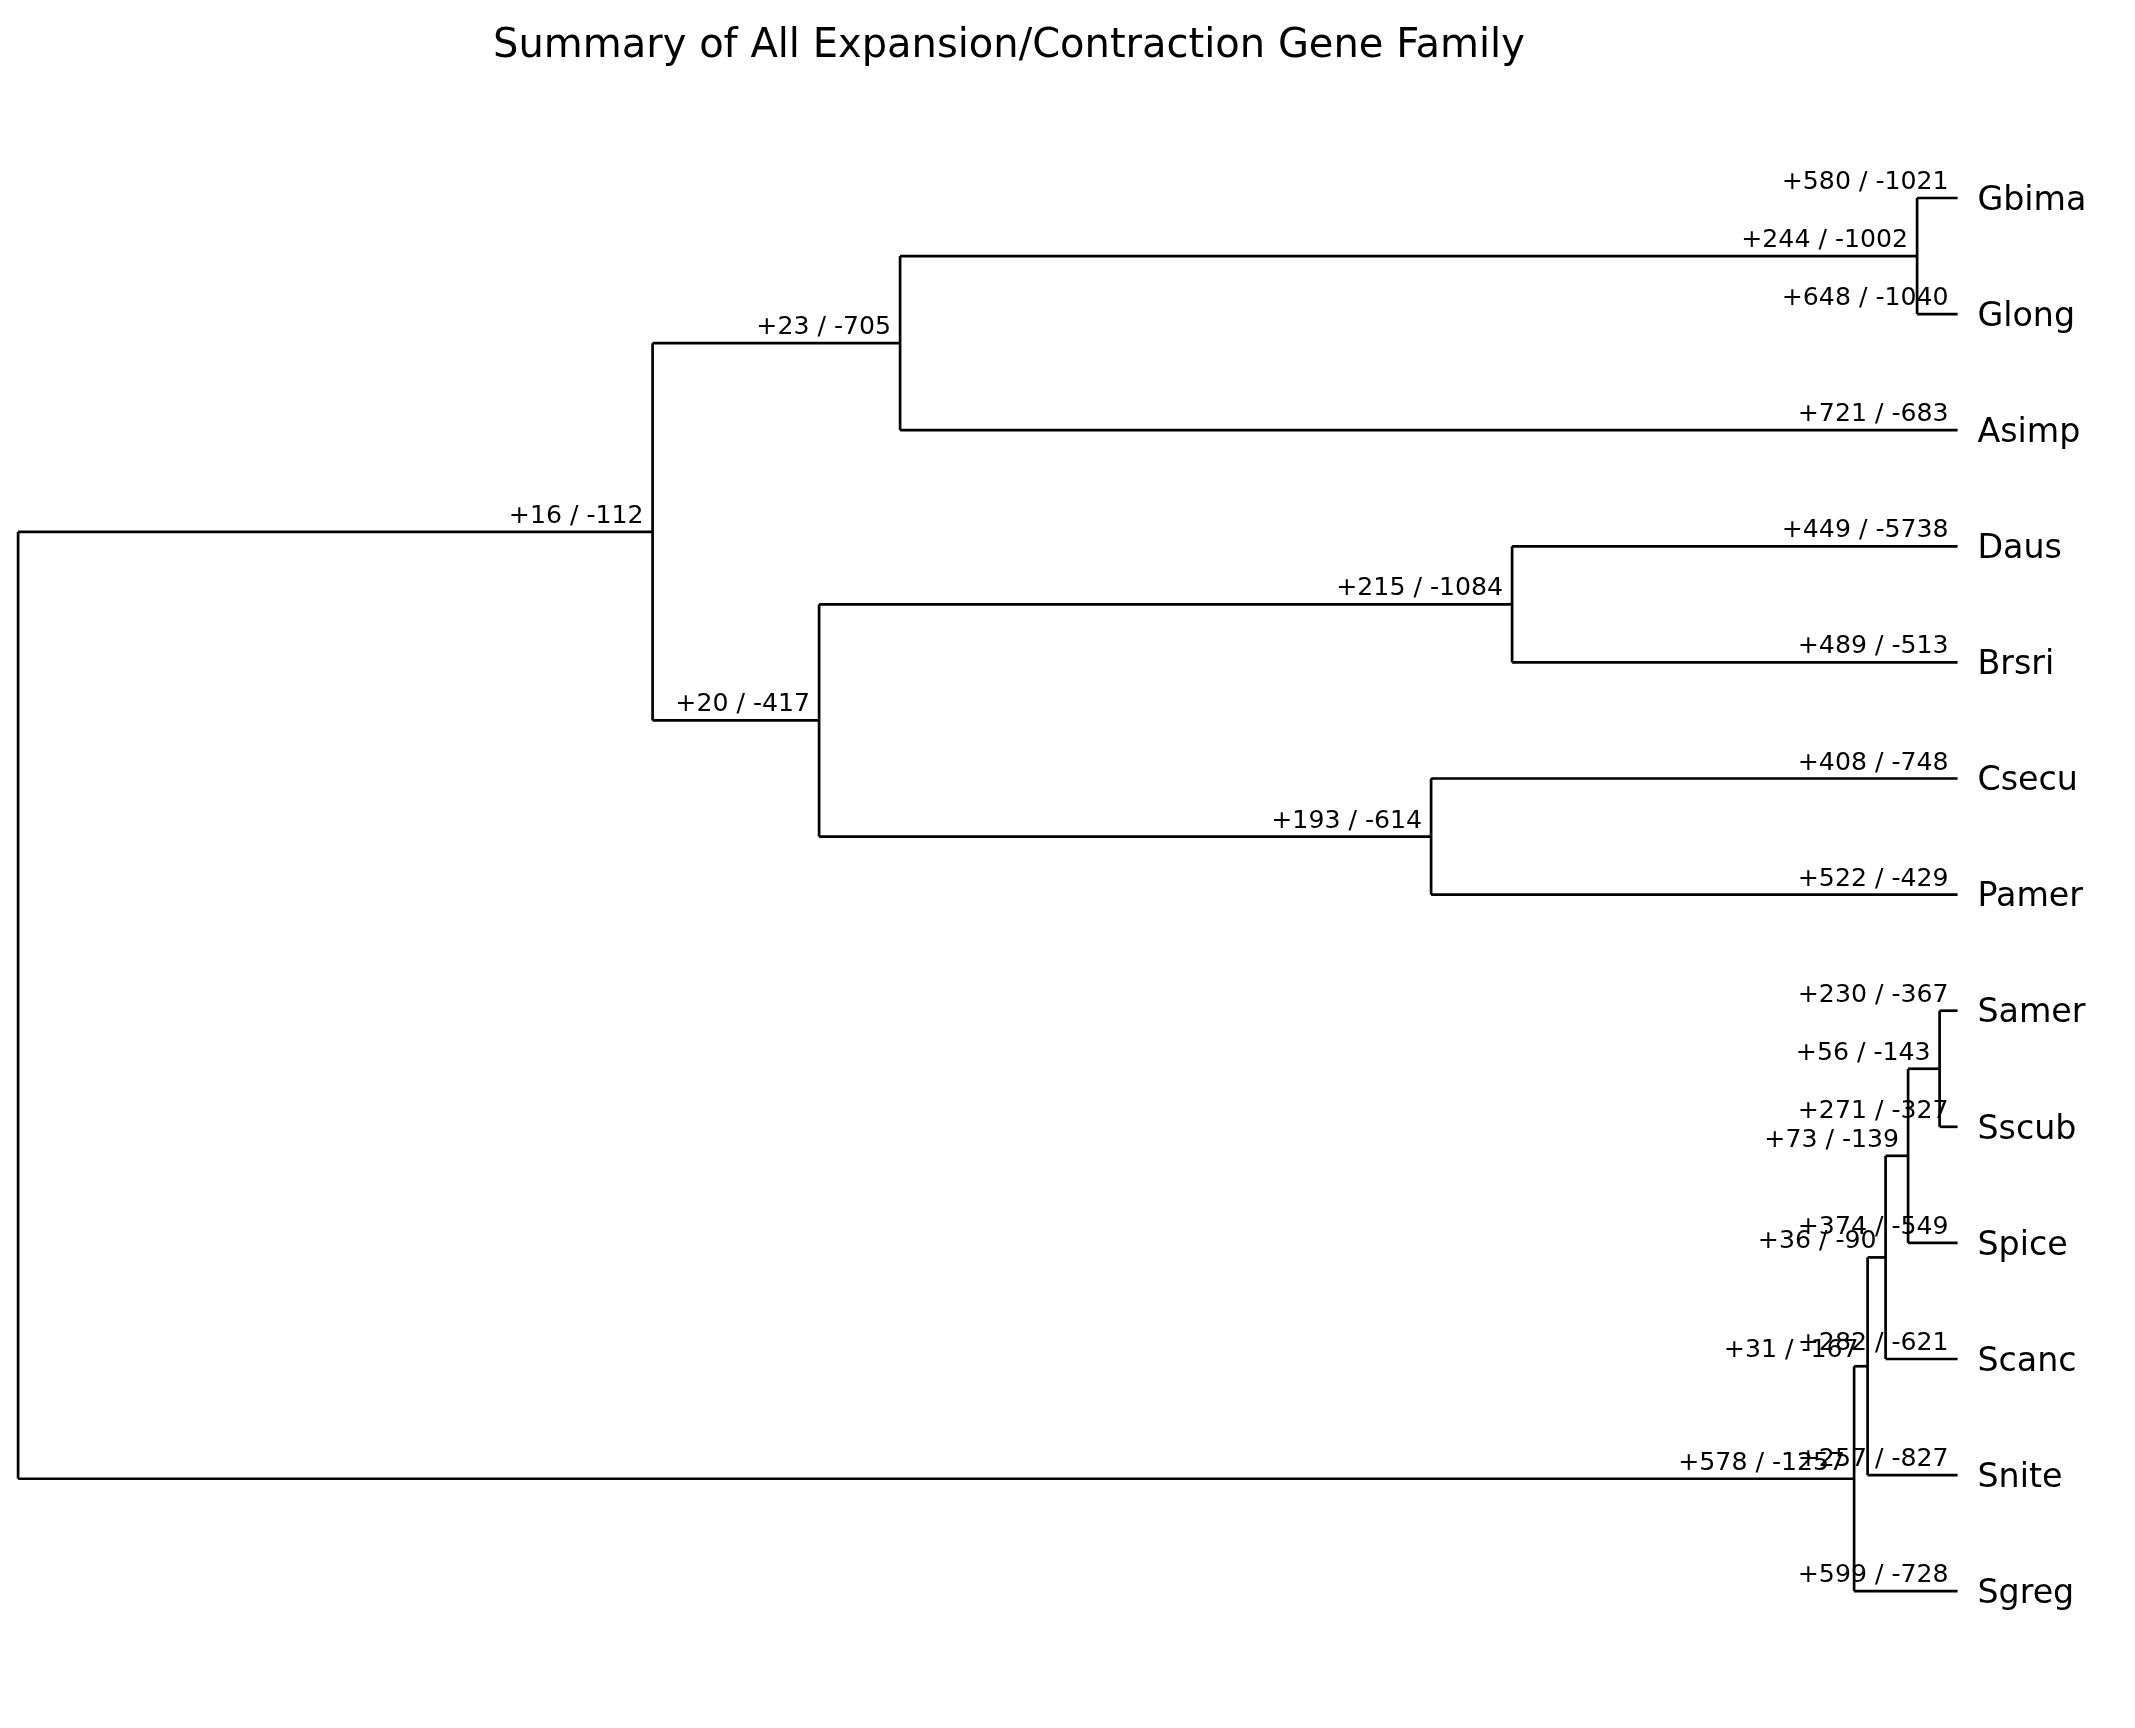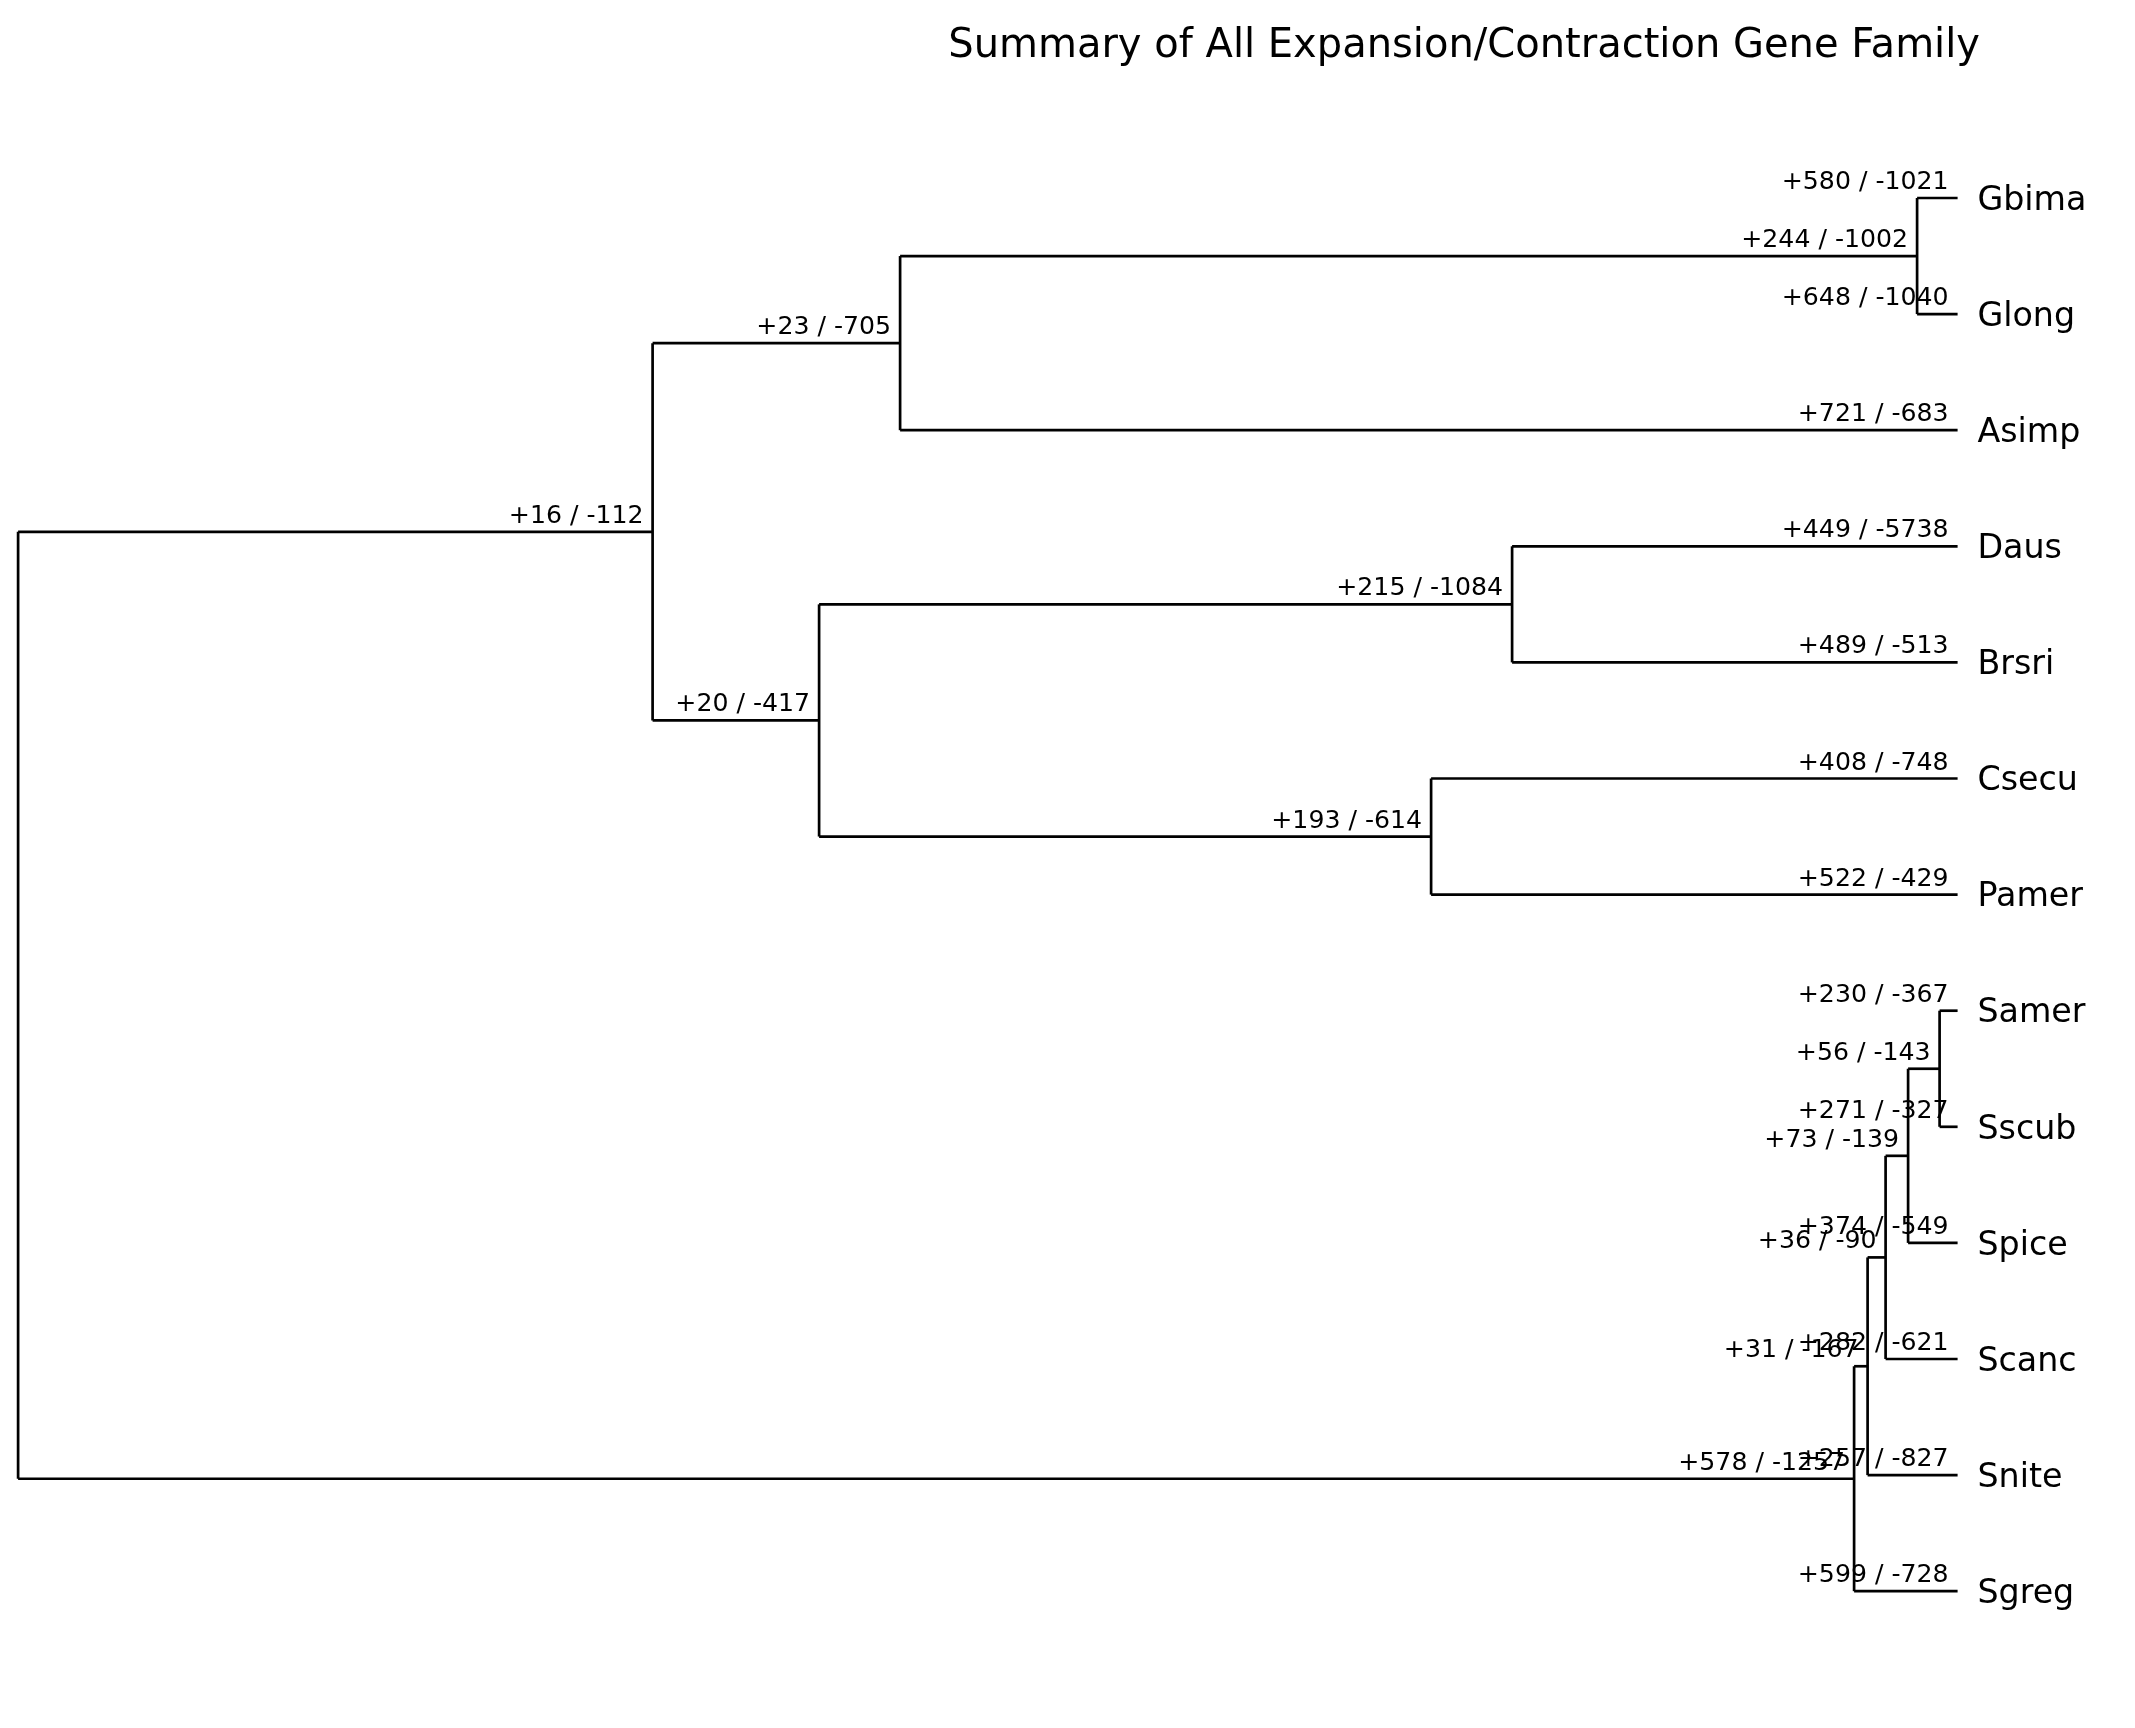--- a/index.html
+++ b/index.html
@@ -13,24 +13,25 @@
     width: 2135px;
     height: 1728px;
     background: #ffffff;
     overflow: hidden;
   }
   .chart-title {
     position: absolute;
     top: 20px;
     left: 0;
     width: 1980px;
-    text-align: right;
+    text-align: center;
     font-size: 40px;
     color: #000000;
     white-space: nowrap;
+    padding-left: 19px;
   }
   #tree-svg {
     position: absolute;
     top: 0;
     left: 0;
   }
   .branch-label {
     font-family: "DejaVu Sans", sans-serif;
     font-size: 28px;
     fill: #000000;

